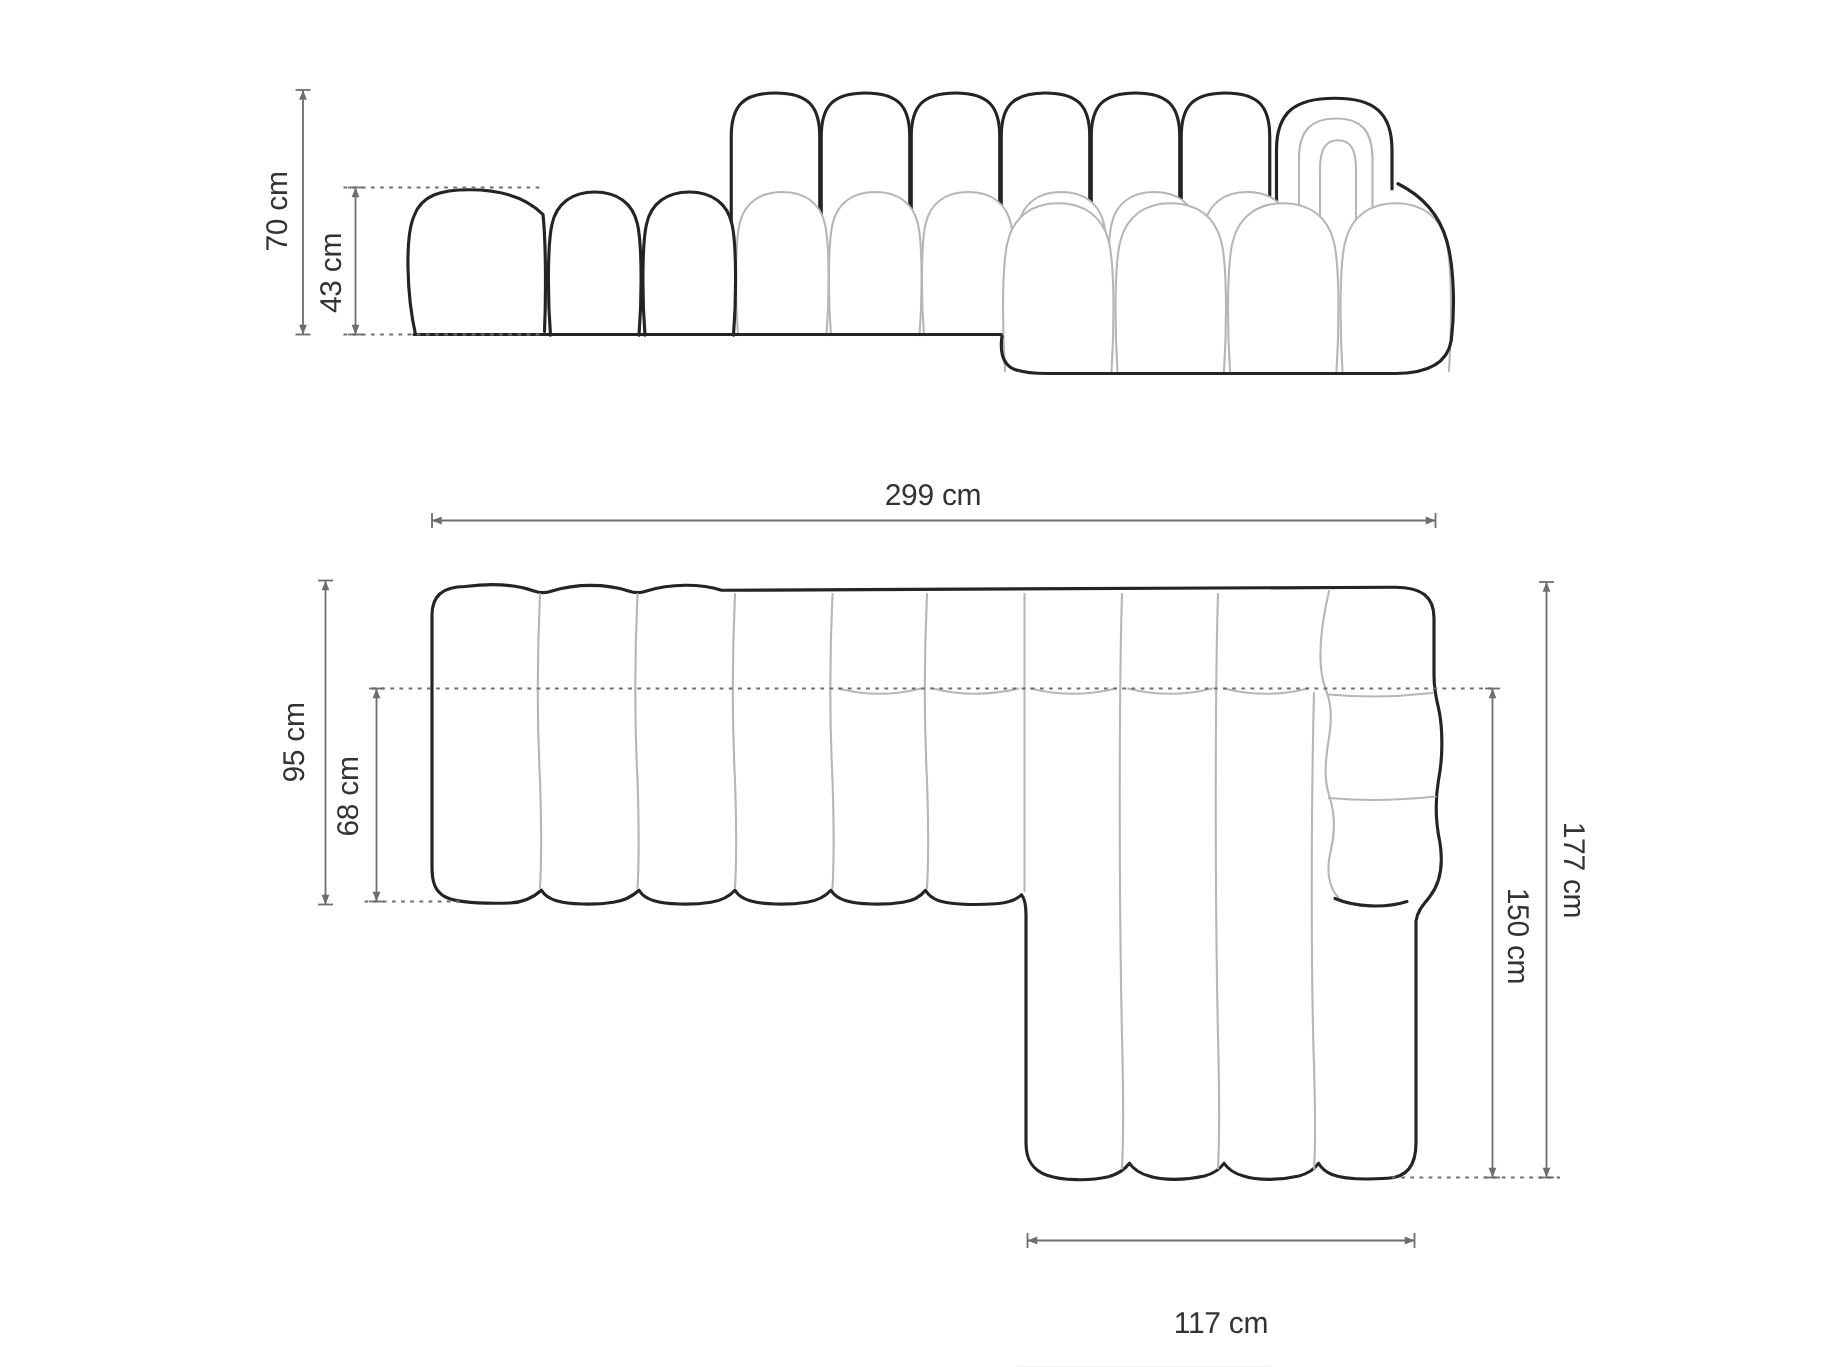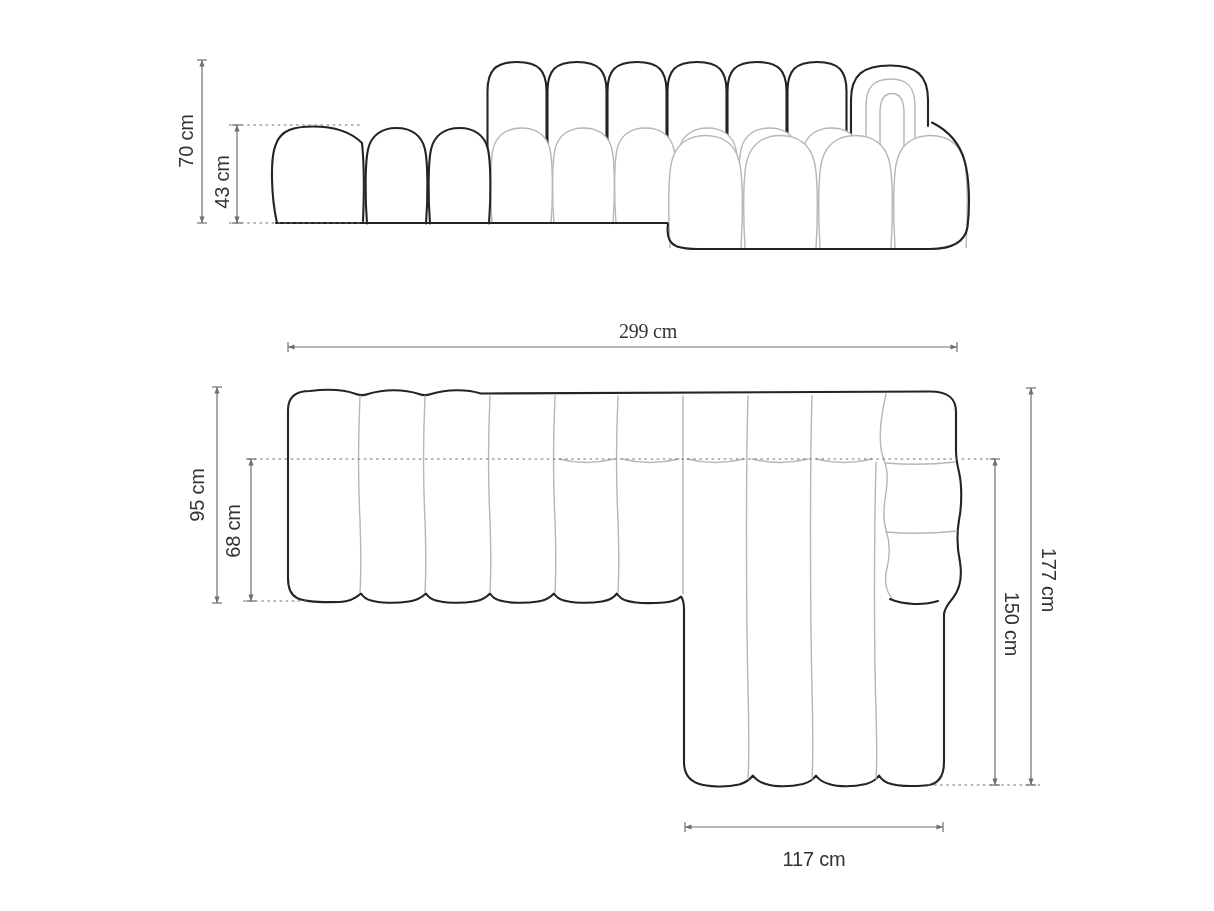--- a/index.html
+++ b/index.html
@@ -156,19 +156,19 @@
       <line class="dimline" x1="995" y1="459" x2="995" y2="785" marker-start="url(#dim-end)" marker-end="url(#dim-end)"></line>
       <line class="dimline" x1="1031" y1="388" x2="1031" y2="785" marker-start="url(#dim-end)" marker-end="url(#dim-end)"></line>
       <path class="dimdash" d="M 928,785 L 1040,785"></path>
       <line class="dimline" x1="685" y1="827" x2="943" y2="827" marker-start="url(#dim-end)" marker-end="url(#dim-end)"></line>
     </g>
   </g>
 </svg>
 
   <div class="dim-label rot-ccw" style="left:186px; top:141px;">70 cm</div>
   <div class="dim-label rot-ccw" style="left:222px; top:182px;">43 cm</div>
-  <div class="dim-label" style="left:648px; top:331px;font-family:Liberation Serif, serif;">299 cm</div>
+  <div class="dim-label" style="left:622px; top:331px;">299 cm</div>
   <div class="dim-label rot-ccw" style="left:197px; top:495px;">95 cm</div>
   <div class="dim-label rot-ccw" style="left:233px; top:531px;">68 cm</div>
   <div class="dim-label rot-cw" style="left:1048px; top:580px;">177 cm</div>
   <div class="dim-label rot-cw" style="left:1011px; top:624px;">150 cm</div>
-  <div class="dim-label" style="left:814px; top:859px;">117 cm</div>
+  <div class="dim-label" style="left:814px; top:883px;">117 cm</div>
 </div>
 
 </body></html>

